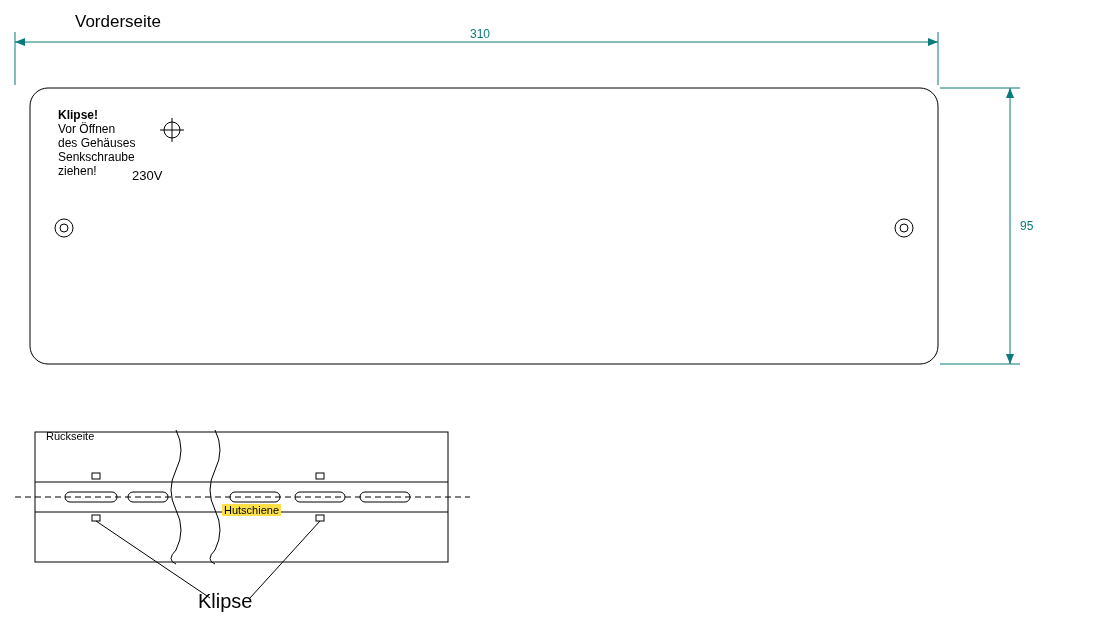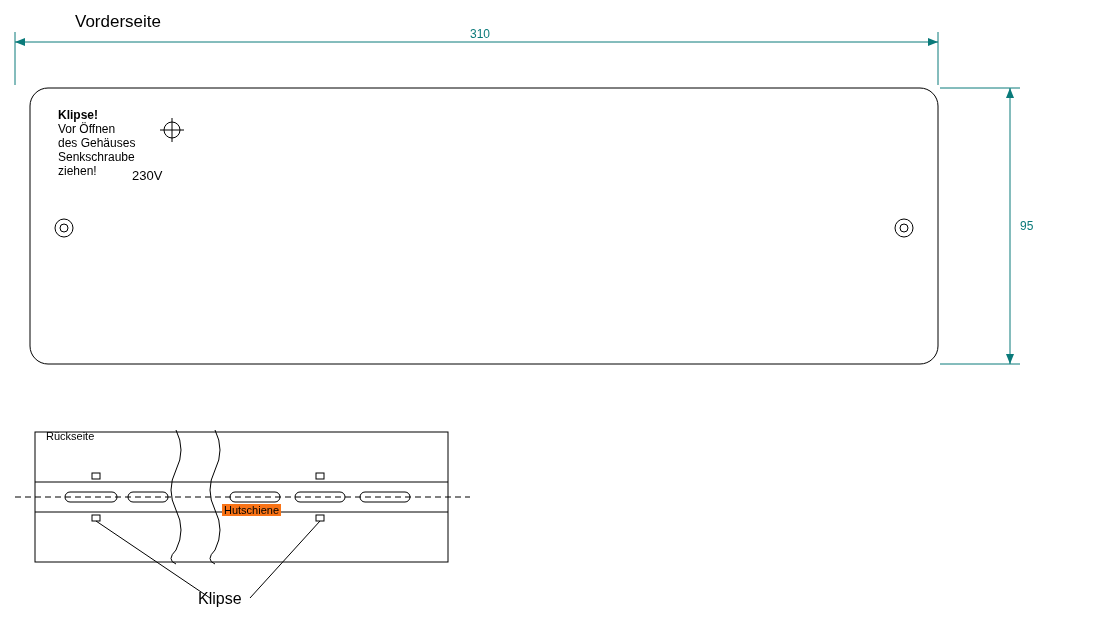--- a/index.html
+++ b/index.html
@@ -79,18 +79,18 @@
     <div>Vor Öffnen</div>
     <div>des Gehäuses</div>
     <div>Senkschraube</div>
     <div>ziehen!</div>
   </div>
   <div style="position:absolute;left:132px;top:168px;font-size:13px;">230V</div>
 
   <div class="label small" style="left:46px;top:430px;">Rückseite</div>
 
 
-  <div class="label small" style="left:222px;top:504px;background:#f97316;padding:0 2px;">Hutschiene</div>
+  <div class="label small" style="left:222px;top:504px;background:#fde047;padding:0 2px;">Hutschiene</div>
 
-  <div class="label" style="left:198px;top:590px;font-size:16px;">Klipse</div>
+  <div class="label" style="left:198px;top:590px;font-size:20px;">Klipse</div>
 
 
 </div>
 
 </body></html>

